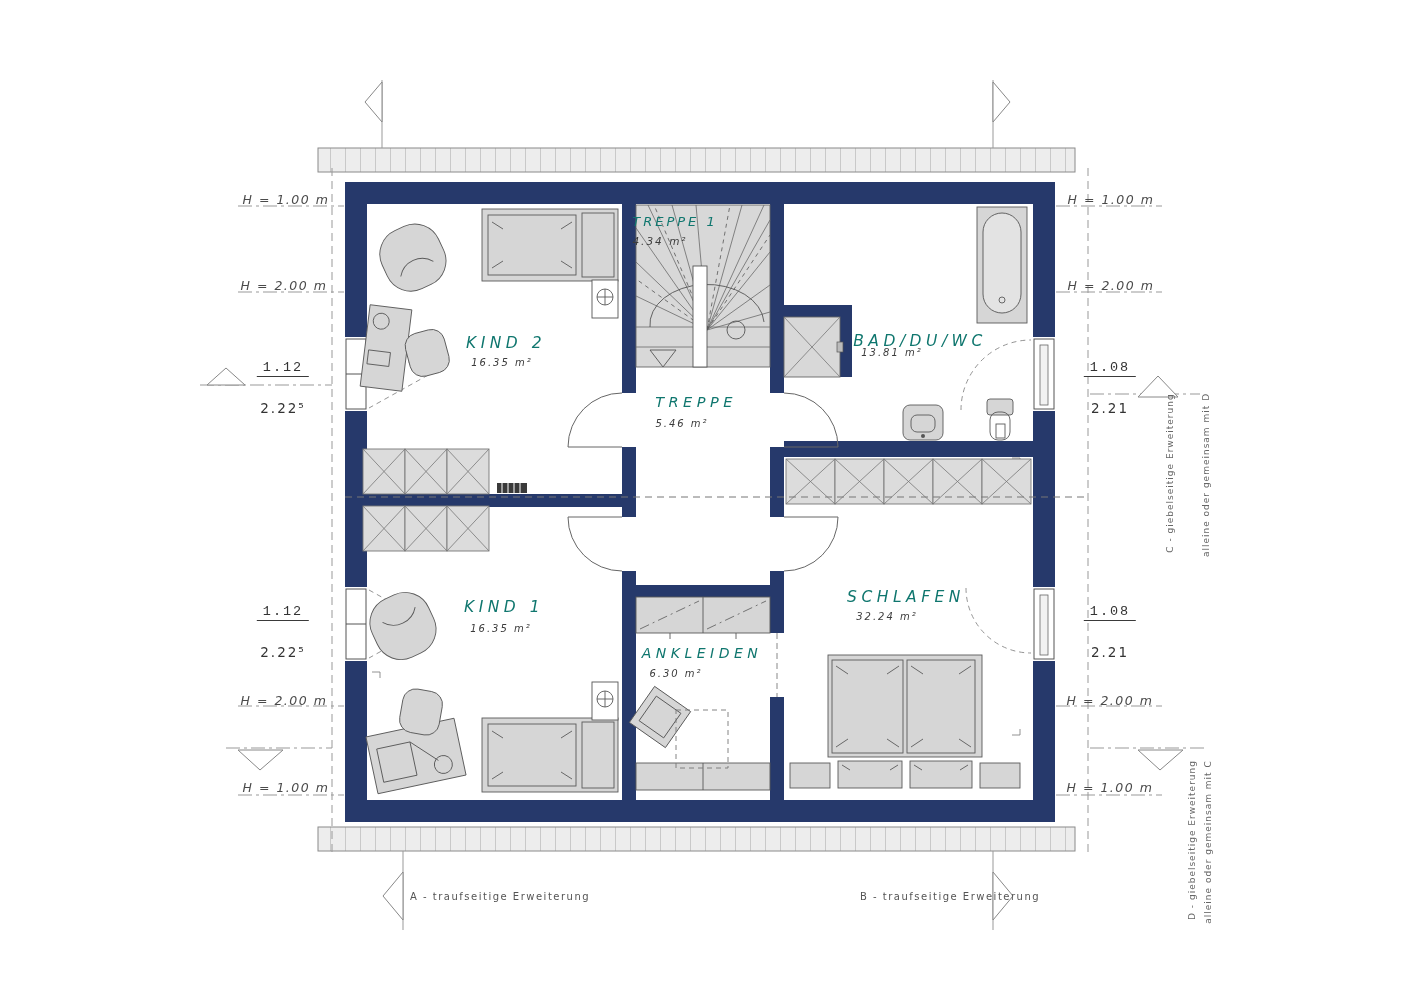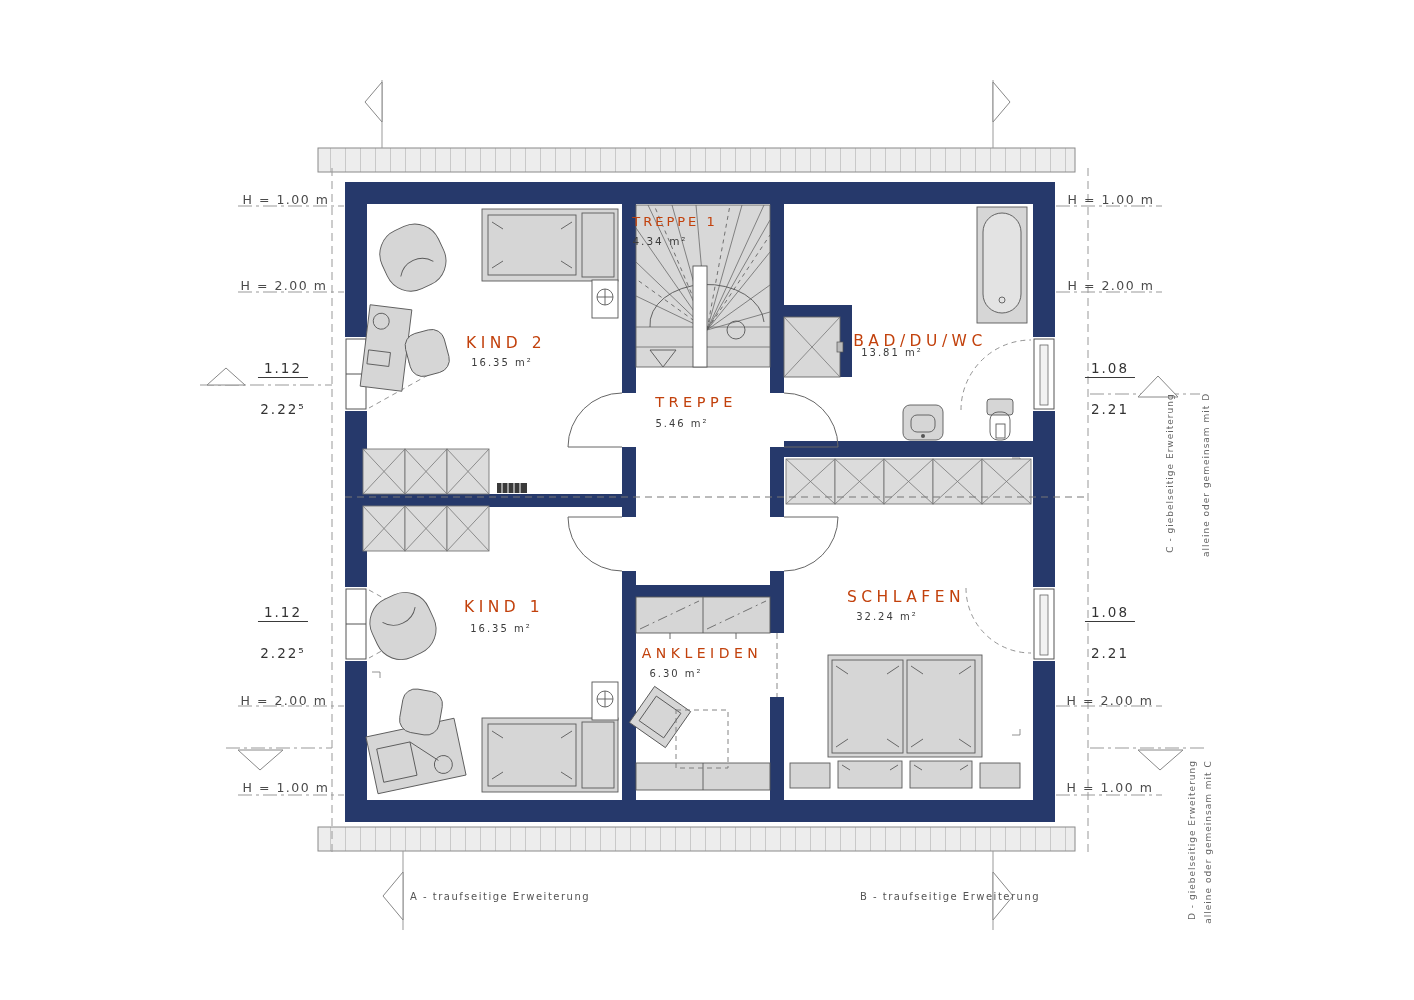--- a/index.html
+++ b/index.html
@@ -1,26 +1,26 @@
 <!DOCTYPE html>
 <html style="--wall: #26396b;"><head>
 <meta charset="utf-8">
 <style>
   html,body{margin:0;padding:0;background:#ffffff;}
   .canvas{position:relative;width:1414px;height:1000px;background:#fff;overflow:hidden;
           font-family:"DejaVu Sans",sans-serif;color:#3a3a3a;}
   .canvas svg{position:absolute;left:0;top:0;}
-  .lbl{position:absolute;transform:translate(-50%,-50%);white-space:nowrap;}
-  .room-name{font-size:15.5px;letter-spacing:4.5px;color:#c2410c;}
+  .lbl{position:absolute;transform:translate(-50%,-50%);white-space:nowrap;font-style:italic;}
+  .room-name{font-size:15.5px;letter-spacing:4.5px;color:#0f766e;}
   .room-name.small{font-size:13px;letter-spacing:3px;}
   .room-area{font-size:10px;letter-spacing:2px;color:#3c3c3c;}
   .dim{font-size:12.5px;letter-spacing:1.5px;color:#4a4a4a;}
   .frac{position:absolute;transform:translate(-50%,0);text-align:center;
         font-size:13.5px;letter-spacing:2px;color:#333;}
-  .frac .num{display:block;border-bottom:1.2px solid #3a3a3a;padding:0 6px 1px 6px;}
+  .frac .num{display:block;border-bottom:1.2px solid #3a3a3a;padding:0 6px 1px 6px;font-family:Liberation Mono, monospace;}
   .frac .den{display:block;padding-top:1px;margin-top:22px;}
   .annot{position:absolute;font-size:10px;letter-spacing:1.5px;color:#555;transform:translate(0,-50%);}
   .vtext{position:absolute;font-size:9px;letter-spacing:1px;color:#666;
          transform:translate(-50%,-50%) rotate(-90deg);white-space:nowrap;}
   .s-wall{fill:var(--wall,#26396b);}
   .s-furn{fill:#d6d6d6;stroke:#5a5a5a;stroke-width:0.9;}
   .s-line{stroke:#5a5a5a;stroke-width:0.9;fill:none;}
   .s-thin{stroke:#777;stroke-width:0.8;fill:none;}
 </style>
 </head>

